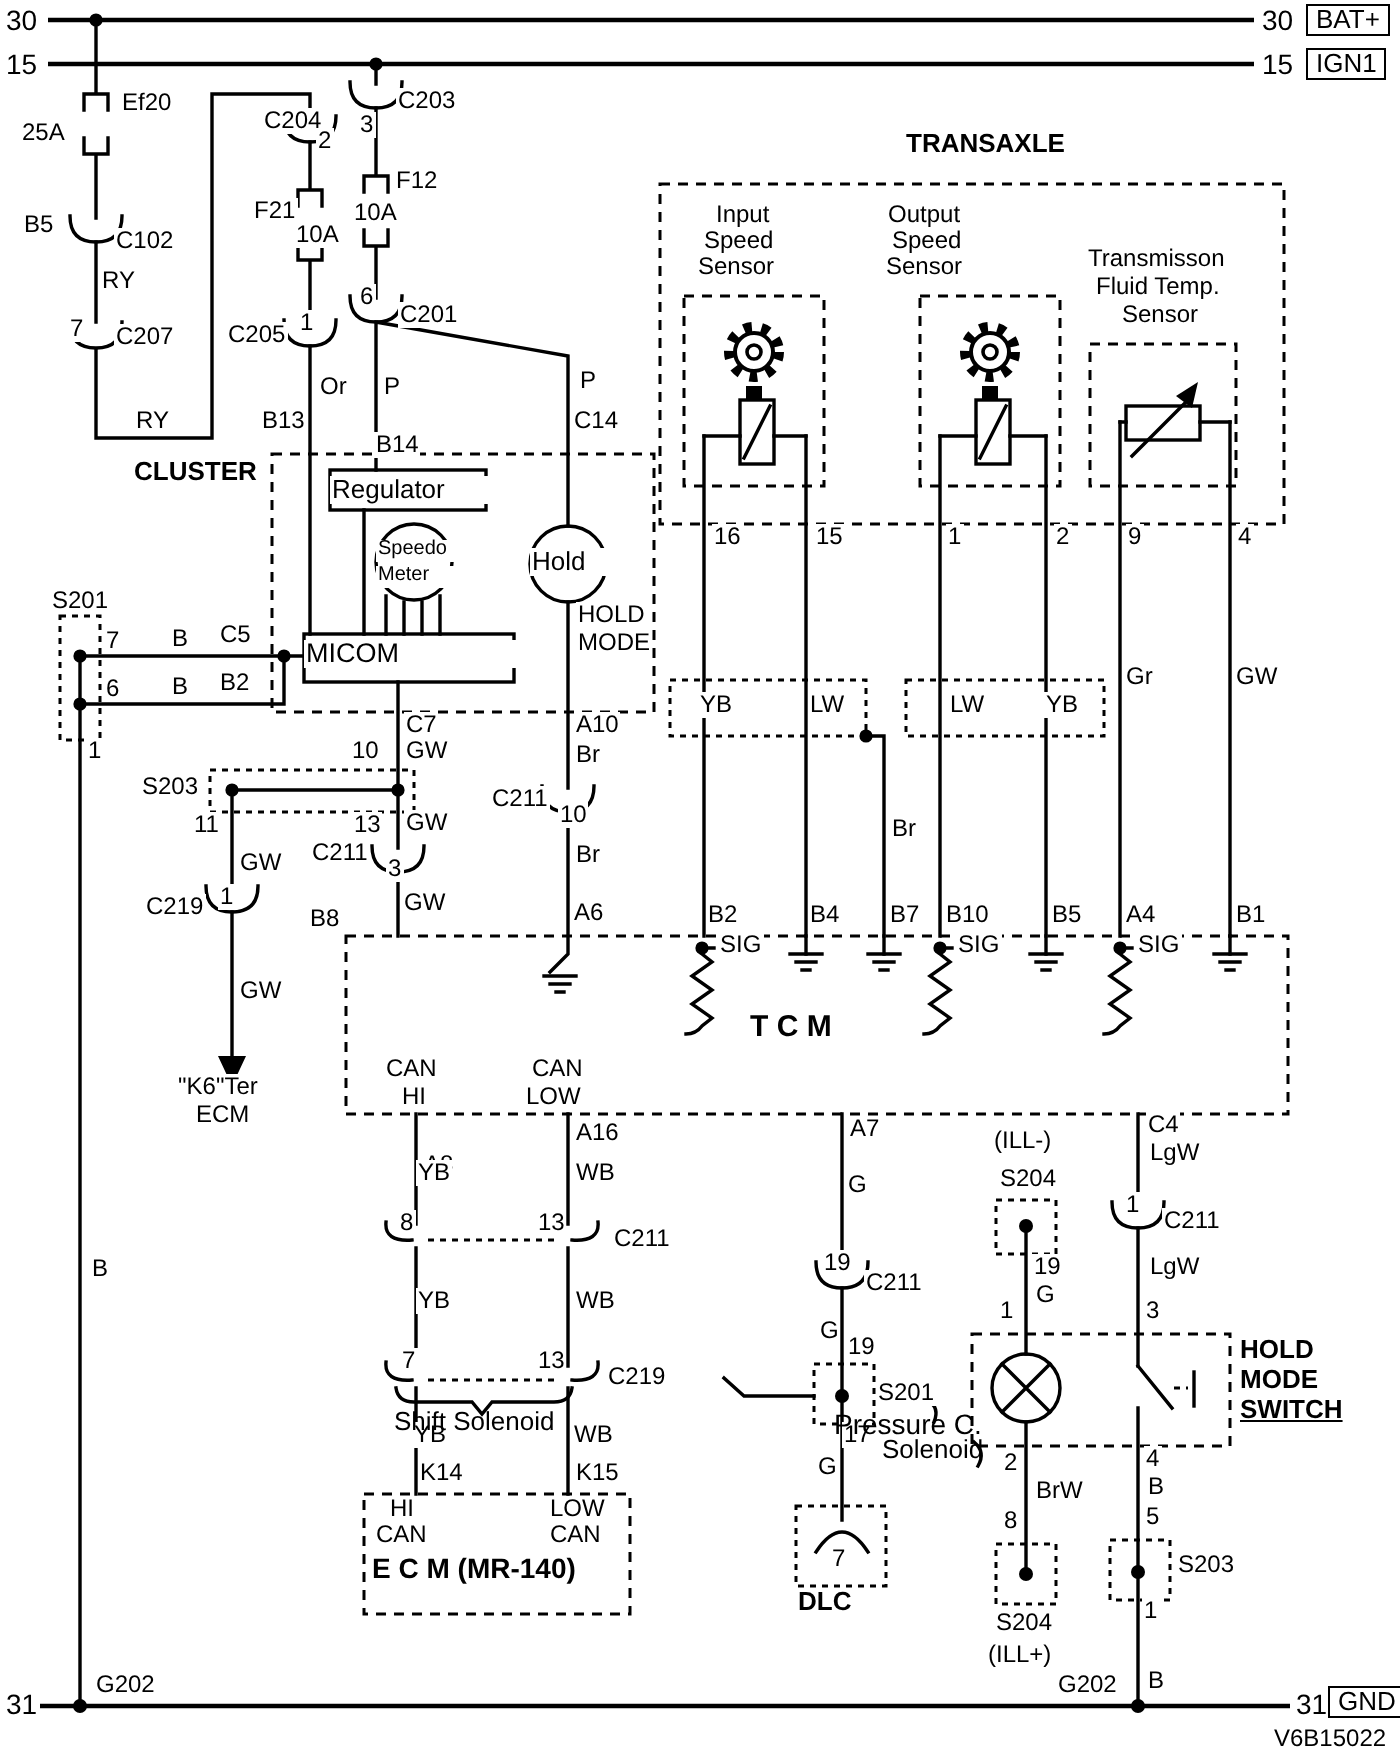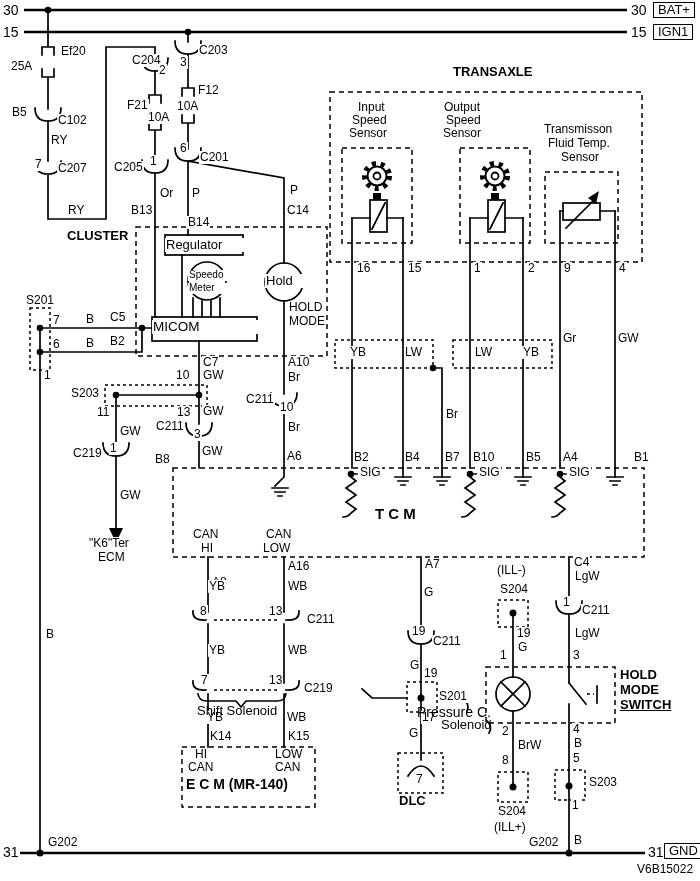--- a/index.html
+++ b/index.html
@@ -284,21 +284,21 @@
       <span class="lbl" style="left: 522px; top: 346px;">YB</span>
       <span class="lbl" style="left: 562px; top: 332px;">Gr</span>
       <span class="lbl" style="left: 617px; top: 332px;">GW</span>
       <span class="lbl" style="left: 445px; top: 408px;">Br</span>
       <span class="lbl" style="left: 353px; top: 451px;">B2</span>
       <span class="lbl" style="left: 404px; top: 451px;">B4</span>
       <span class="lbl" style="left: 444px; top: 451px;">B7</span>
       <span class="lbl" style="left: 472px; top: 451px;">B10</span>
       <span class="lbl" style="left: 525px; top: 451px;">B5</span>
       <span class="lbl" style="left: 562px; top: 451px;">A4</span>
-      <span class="lbl" style="left: 633px; top: 451px; text-align: right;">B1</span>
+      <span class="lbl" style="left: 617px; top: 451px; text-align: right;">B1</span>
       <span class="lbl" style="left: 359px; top: 466px;">SIG</span>
       <span class="lbl" style="left: 478px; top: 466px;">SIG</span>
       <span class="lbl" style="left: 568px; top: 466px;">SIG</span>
       <span class="lbl b" style="left: 374px; top: 506px; font-size: 15px;">T C M</span>
       <span class="lbl" style="left: 192px; top: 528px;">CAN</span>
       <span class="lbl" style="left: 200px; top: 542px;">HI</span>
       <span class="lbl" style="left: 265px; top: 528px;">CAN</span>
       <span class="lbl" style="left: 262px; top: 542px;">LOW</span>
       <span class="lbl" style="left: 211px; top: 576px;">A8</span>
       <span class="lbl" style="left: 287px; top: 560px;">A16</span>

